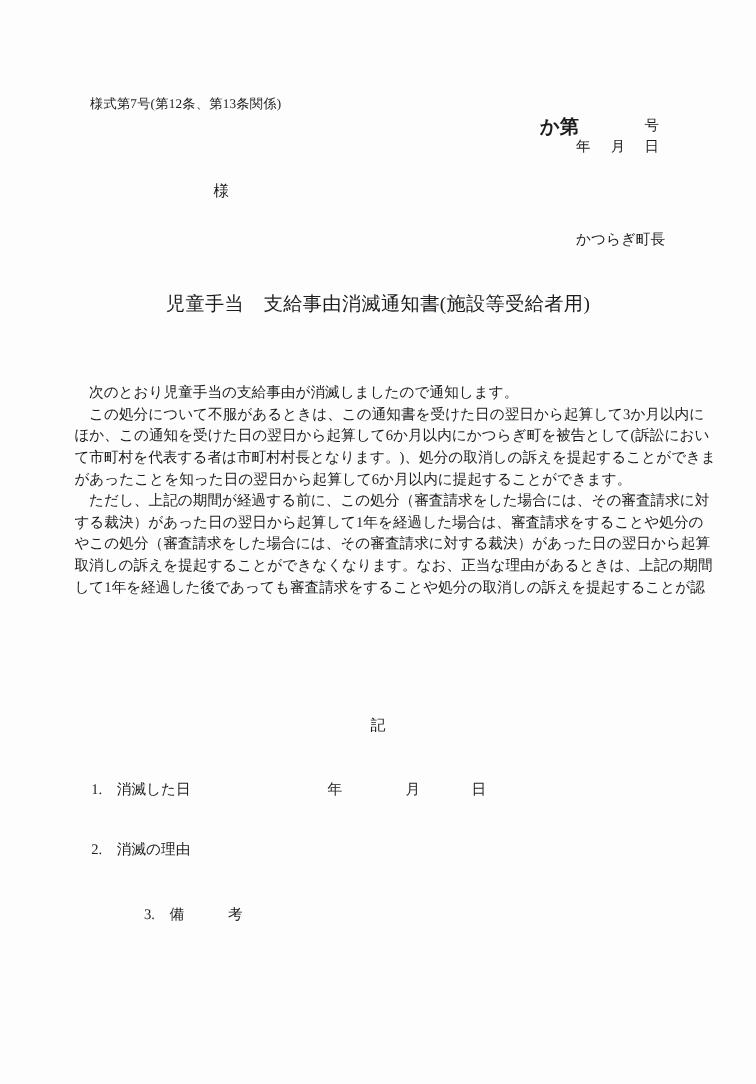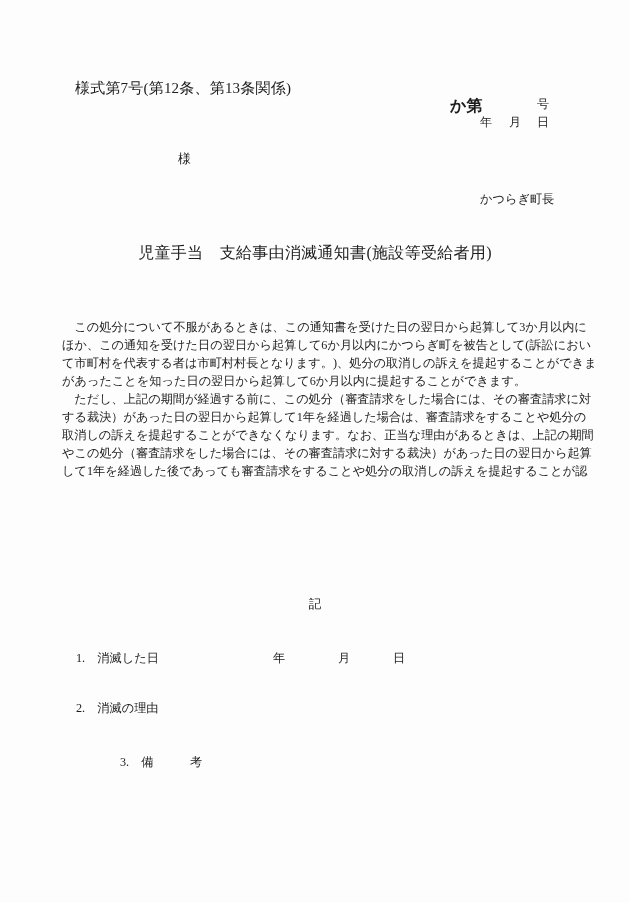--- a/index.html
+++ b/index.html
@@ -14,21 +14,21 @@
     background: #fdfdfd;
     color: #1c1c1c;
     font-family: "Liberation Serif", "DejaVu Serif", serif;
     overflow: hidden;
   }
   .abs { position: absolute; }
 
   .form-number {
     left: 75px;
     top: 79px;
-    font-size: 15px;
+    font-size: 11px;
     letter-spacing: 0.2px;
   }
 
   .doc-number-prefix { left: 450px; top: 96px; font-size: 16px; font-weight: bold; }
   .doc-number-suffix { left: 537px; top: 96px; font-size: 12px; }
 
   .date-year  { left: 480px; top: 114px; font-size: 12px; }
   .date-month { left: 509px; top: 114px; font-size: 12px; }
   .date-day   { left: 537px; top: 114px; font-size: 12px; }
 
@@ -96,28 +96,29 @@
   <div class="abs date-month">月</div>
   <div class="abs date-day">日</div>
 
   <div class="abs addressee">様</div>
 
   <div class="abs sender">かつらぎ町長</div>
 
   <div class="abs doc-title">児童手当　支給事由消滅通知書(施設等受給者用)</div>
 
   <div class="abs body-text">
+    <div class="body-line">　次のとおり児童手当の支給事由が消滅しましたので通知します。</div>
     <div class="body-line">　この処分について不服があるときは、この通知書を受けた日の翌日から起算して3か月以内に</div>
     <div class="body-line">ほか、この通知を受けた日の翌日から起算して6か月以内にかつらぎ町を被告として(訴訟におい</div>
     <div class="body-line">て市町村を代表する者は市町村村長となります。)、処分の取消しの訴えを提起することができま</div>
     <div class="body-line">があったことを知った日の翌日から起算して6か月以内に提起することができます。</div>
     <div class="body-line">　ただし、上記の期間が経過する前に、この処分（審査請求をした場合には、その審査請求に対</div>
     <div class="body-line">する裁決）があった日の翌日から起算して1年を経過した場合は、審査請求をすることや処分の</div>
+    <div class="body-line">やこの処分（審査請求をした場合には、その審査請求に対する裁決）があった日の翌日から起算</div>
     <div class="body-line">取消しの訴えを提起することができなくなります。なお、正当な理由があるときは、上記の期間</div>
-    <div class="body-line">やこの処分（審査請求をした場合には、その審査請求に対する裁決）があった日の翌日から起算</div>
     <div class="body-line">して1年を経過した後であっても審査請求をすることや処分の取消しの訴えを提起することが認</div>
   </div>
 
   <div class="abs ki-label">記</div>
 
   <div class="abs item-label item-1-label">1.　消滅した日</div>
   <div class="abs item-1-year">年</div>
   <div class="abs item-1-month">月</div>
   <div class="abs item-1-day">日</div>
 

